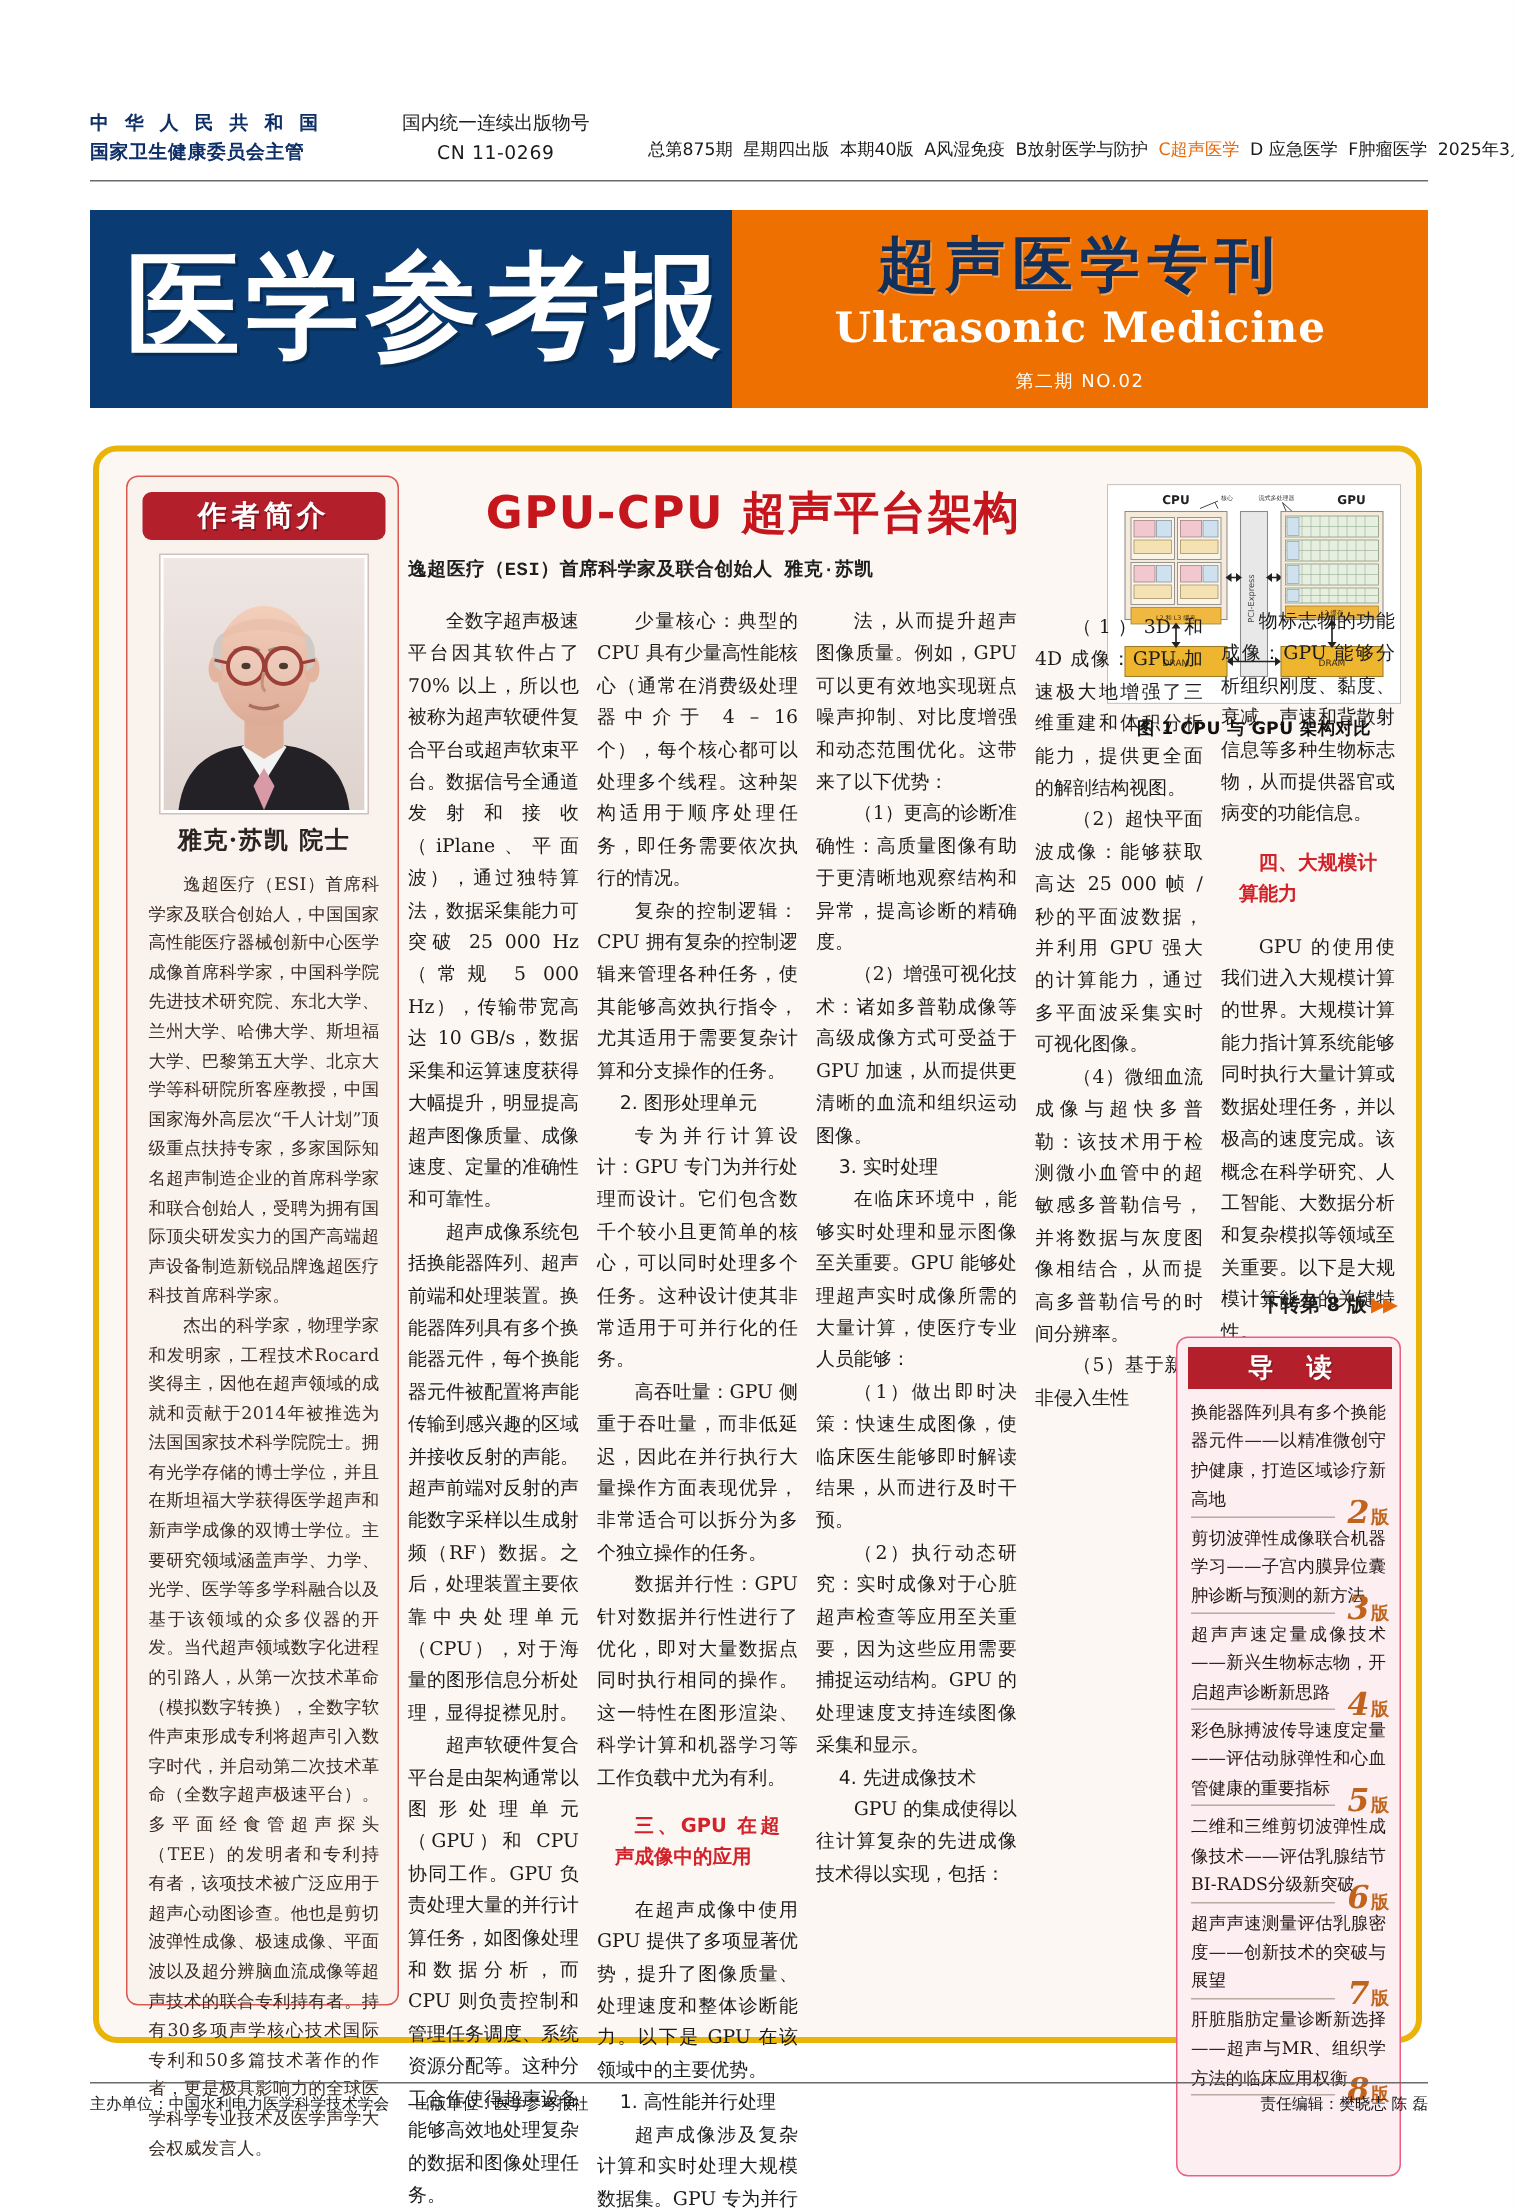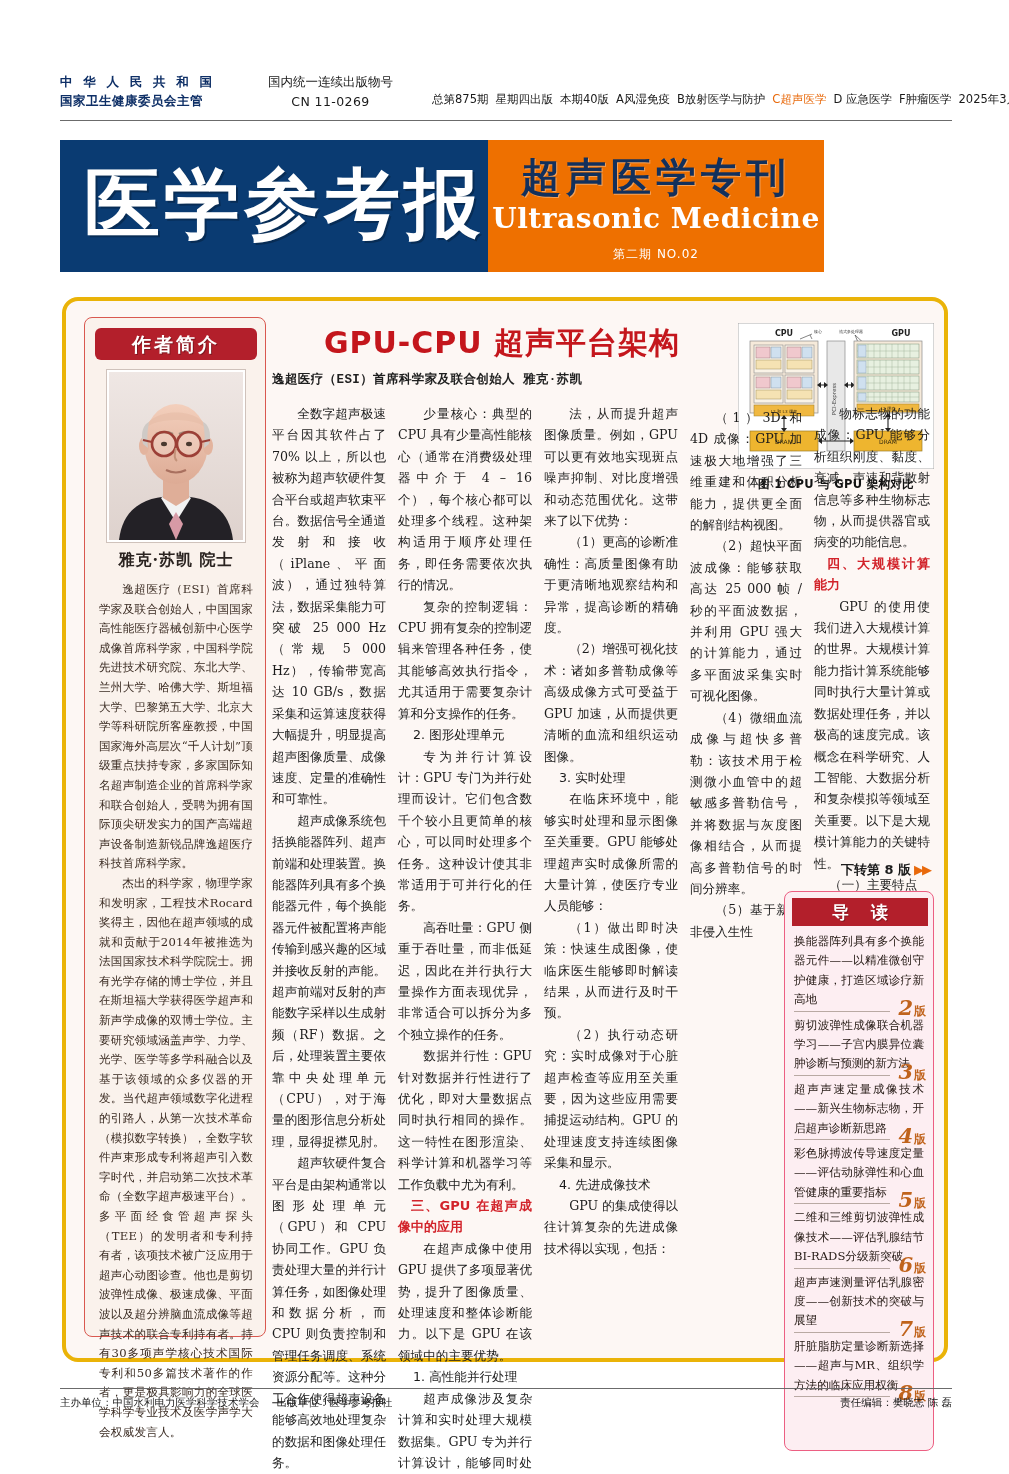--- a/index.html
+++ b/index.html
@@ -23,21 +23,21 @@
     font-family:"DejaVu Sans","Liberation Sans",sans-serif; font-size:12.5px;
     line-height:20px; color:#1a1a1a; }
   .issn .n { letter-spacing:.4px; }
   .topmeta { position:absolute; left:372px; top:20px; white-space:nowrap;
     font-family:"DejaVu Sans","Liberation Sans",sans-serif; font-size:11.5px; color:#1a1a1a; }
   .topmeta span { margin-right:7px; }
   .topmeta .hl { color:#e8690b; }
   .hr-top { position:absolute; left:60px; top:120px; width:892px; height:1px; background:#6b6b6b; }
 
   
-  .masthead { position:absolute; left:60px; top:140px; width:764px; height:132px; display:flex; }
+  .masthead { position:absolute; left:60px; top:140px; width:892px; height:132px; display:flex; }
   .mast-left { width:428px; background:#0a3b72; position:relative; }
   .mast-left .cn {
     position:absolute; left:24px; top:16px; color:#fff;
     font-family:"DejaVu Serif","Liberation Serif",serif; font-weight:bold;
     font-size:76px; line-height:96px; letter-spacing:4px;
     text-shadow:2px 2px 0 rgba(0,0,0,.25);
   }
   .mast-right { flex:1; background:#ee7000; position:relative; color:#fff; text-align:center; }
   .mast-right .t1 {
     margin-top:12px; font-family:"DejaVu Serif","Liberation Serif",serif; font-weight:bold;
@@ -113,21 +113,21 @@
 
   
   .col {
     position:absolute;
     font-family:"DejaVu Serif","Liberation Serif",serif;
     font-size:12.6px; line-height:21.4px; color:#1b1b1b;
     text-align:justify; text-justify:inter-ideograph;
   }
   .col p { margin:0; text-indent:2em; }
   .col h3 {
-    margin:0; font-family:"DejaVu Sans","Liberation Sans",sans-serif;
+    margin:12px; font-family:"DejaVu Sans","Liberation Sans",sans-serif;
     font-size:13px; line-height:21.4px; font-weight:bold; color:#d2232a;
     text-indent:1em;
   }
   .col h4 {
     margin:0; font-family:"DejaVu Sans","Liberation Sans",sans-serif;
     font-size:12.6px; line-height:21.4px; font-weight:normal; color:#1b1b1b;
     text-indent:1.2em;
   }
   #col1 { left:206px; top:102px; width:114px; }
   #col2 { left:332px; top:102px; width:134px; }

